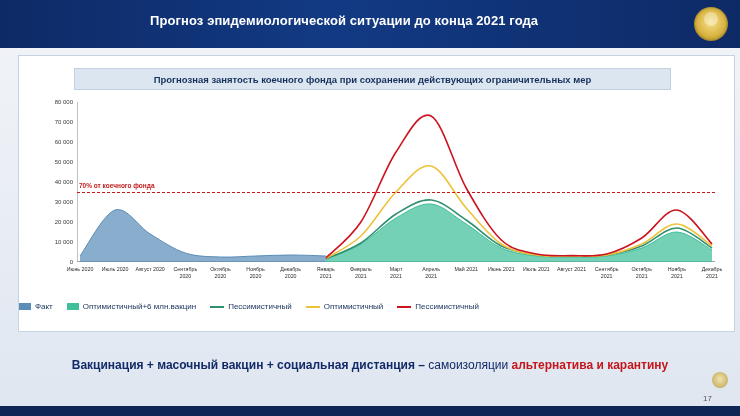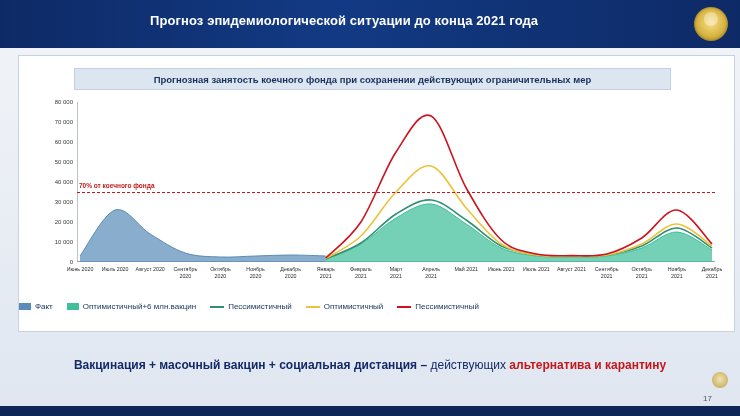--- a/index.html
+++ b/index.html
@@ -294,19 +294,19 @@
           <span>Оптимистичный</span>
         </div>
         <div class="legend-item">
           <span class="legend-line" style="border-top-color: rgb(204, 20, 32);"></span>
           <span>Пессимистичный</span>
         </div>
       </div>
   </div>
 
   <div id="bottom-text">
-    <span>Вакцинация + масочный вакцин + социальная дистанция </span><span>– </span><span class="plain">действующих </span><span class="red">альтернатива и карантину</span>
+    <span>Вакцинация + масочный вакцин + социальная дистанция </span><span>– </span><span class="plain">самоизоляции </span><span class="red">альтернатива и карантину</span>
   </div>
 
   <div id="corner-emblem"></div>
   <div id="page-number">17</div>
   <div id="footer-bar"></div>
 </div>
 
 </body></html>

